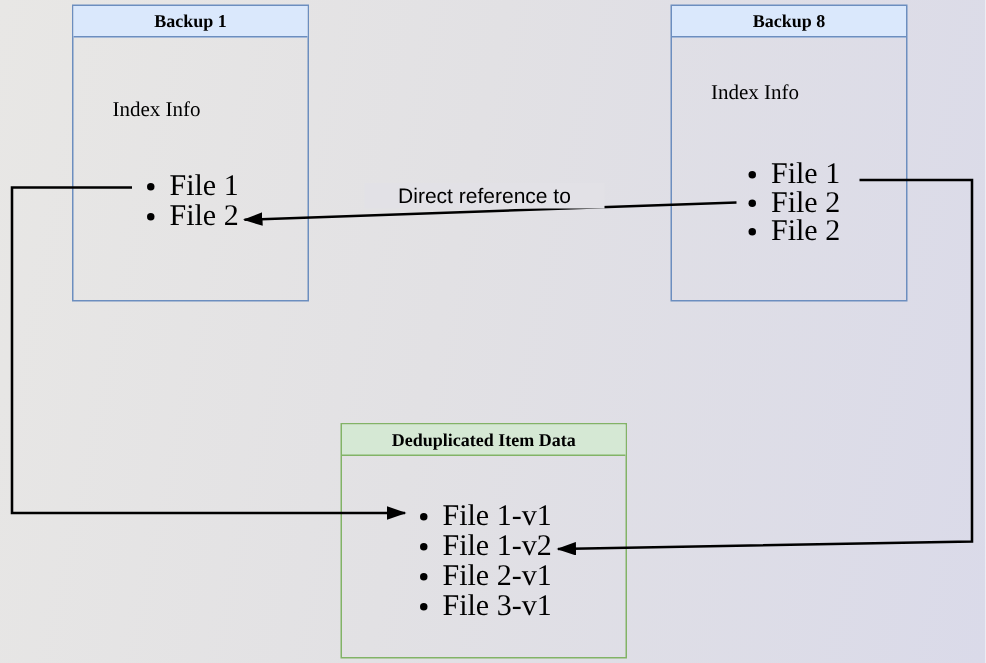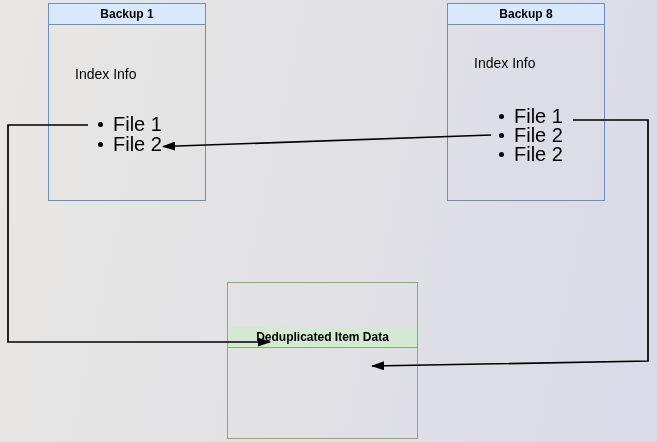--- a/index.html
+++ b/index.html
@@ -4,29 +4,29 @@
 <style>
   html,body{margin:0;padding:0;}
   .canvas{
     position:relative;
     width:657px;height:442px;
     background:linear-gradient(102deg,#e8e7e5 0%,#e2e1e4 45%,#dadae9 100%);
     font-family:"Liberation Sans",sans-serif;
     color:#000;
     overflow:hidden;
   }
-  .box{position:absolute;border:1px solid;z-index:1;box-sizing:border-box;}
+  .box{position:absolute;border:1px solid;z-index:1;box-sizing:border-box;font-family:Liberation Serif, serif;}
   .box.blue{border-color:#6c8ebf;}
   .box.green{border-color:#82b366;}
   .box-header{
     height:20px;line-height:20px;text-align:center;
     font-weight:bold;font-size:12px;border-bottom:1px solid;
   }
   .blue .box-header{background:#dae8fc;border-color:#6c8ebf;}
-  .green .box-header{background:#d5e8d4;border-color:#82b366;margin-top:44px;}
+  .green .box-header{background:#d5e8d4;border-color:#82b366;}
   .subtitle{position:absolute;font-size:14px;white-space:nowrap;}
   .filelist{position:absolute;margin:0;padding:0;list-style:none;font-size:20px;}
   .filelist li{position:relative;padding-left:17px;display:flex;align-items:center;white-space:nowrap;}
   .li20{height:20px;}
   .li19{height:19px;}
   .dot{position:absolute;left:2px;top:50%;margin-top:-2.5px;width:5px;height:5px;border-radius:50%;background:#000;}
   .wires{position:absolute;left:0;top:0;width:657px;height:442px;z-index:3;pointer-events:none;}
   .wire{fill:none;stroke:#000;stroke-width:1.7px;}
   .annotation{
     position:absolute;z-index:4;
@@ -89,18 +89,37 @@
       </li>
       <li class="li19">
         <span class="dot"></span>
         <span>File 2</span>
       </li>
     </ul>
   </div>
 
   <div class="box green" id="box-dedup">
     <div class="box-header">Deduplicated Item Data</div>
+    <ul class="filelist" id="dedup-files">
+      <li class="li20">
+        <span class="dot"></span>
+        <span>File 1-v1</span>
+      </li>
+      <li class="li20">
+        <span class="dot"></span>
+        <span>File 1-v2</span>
+      </li>
+      <li class="li20">
+        <span class="dot"></span>
+        <span>File 2-v1</span>
+      </li>
+      <li class="li20">
+        <span class="dot"></span>
+        <span>File 3-v1</span>
+      </li>
+    </ul>
   </div>
 
   <div class="annotation">
+    <div>Direct reference to</div>
   </div>
 
 </div>
 
 </body></html>

